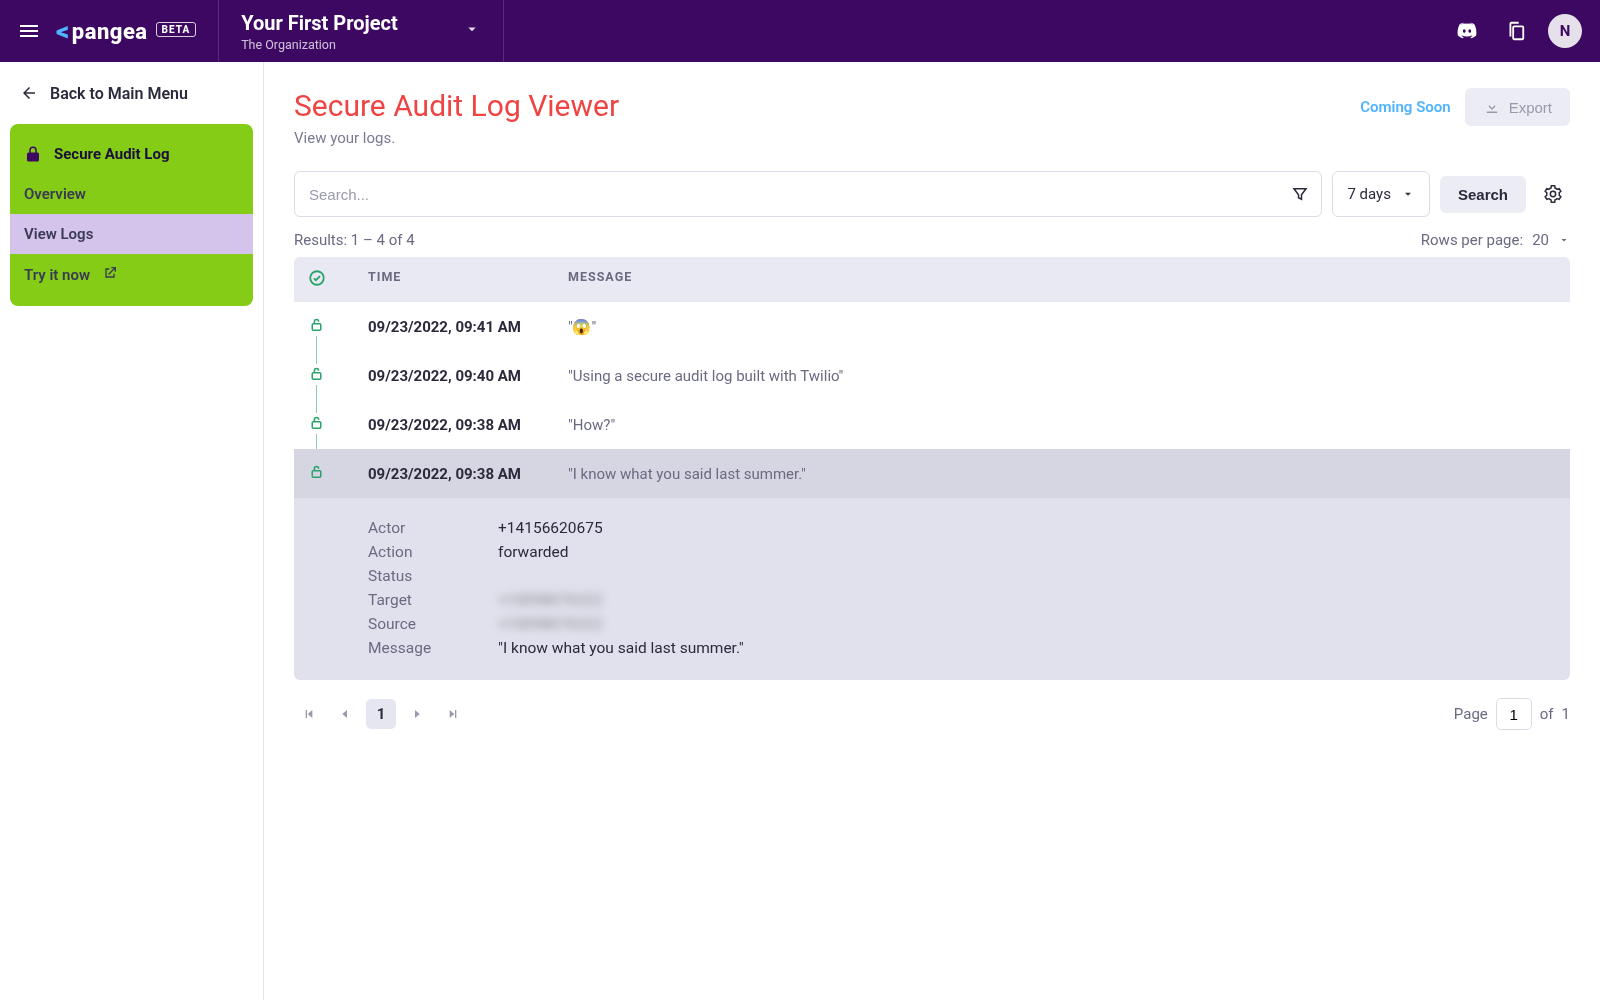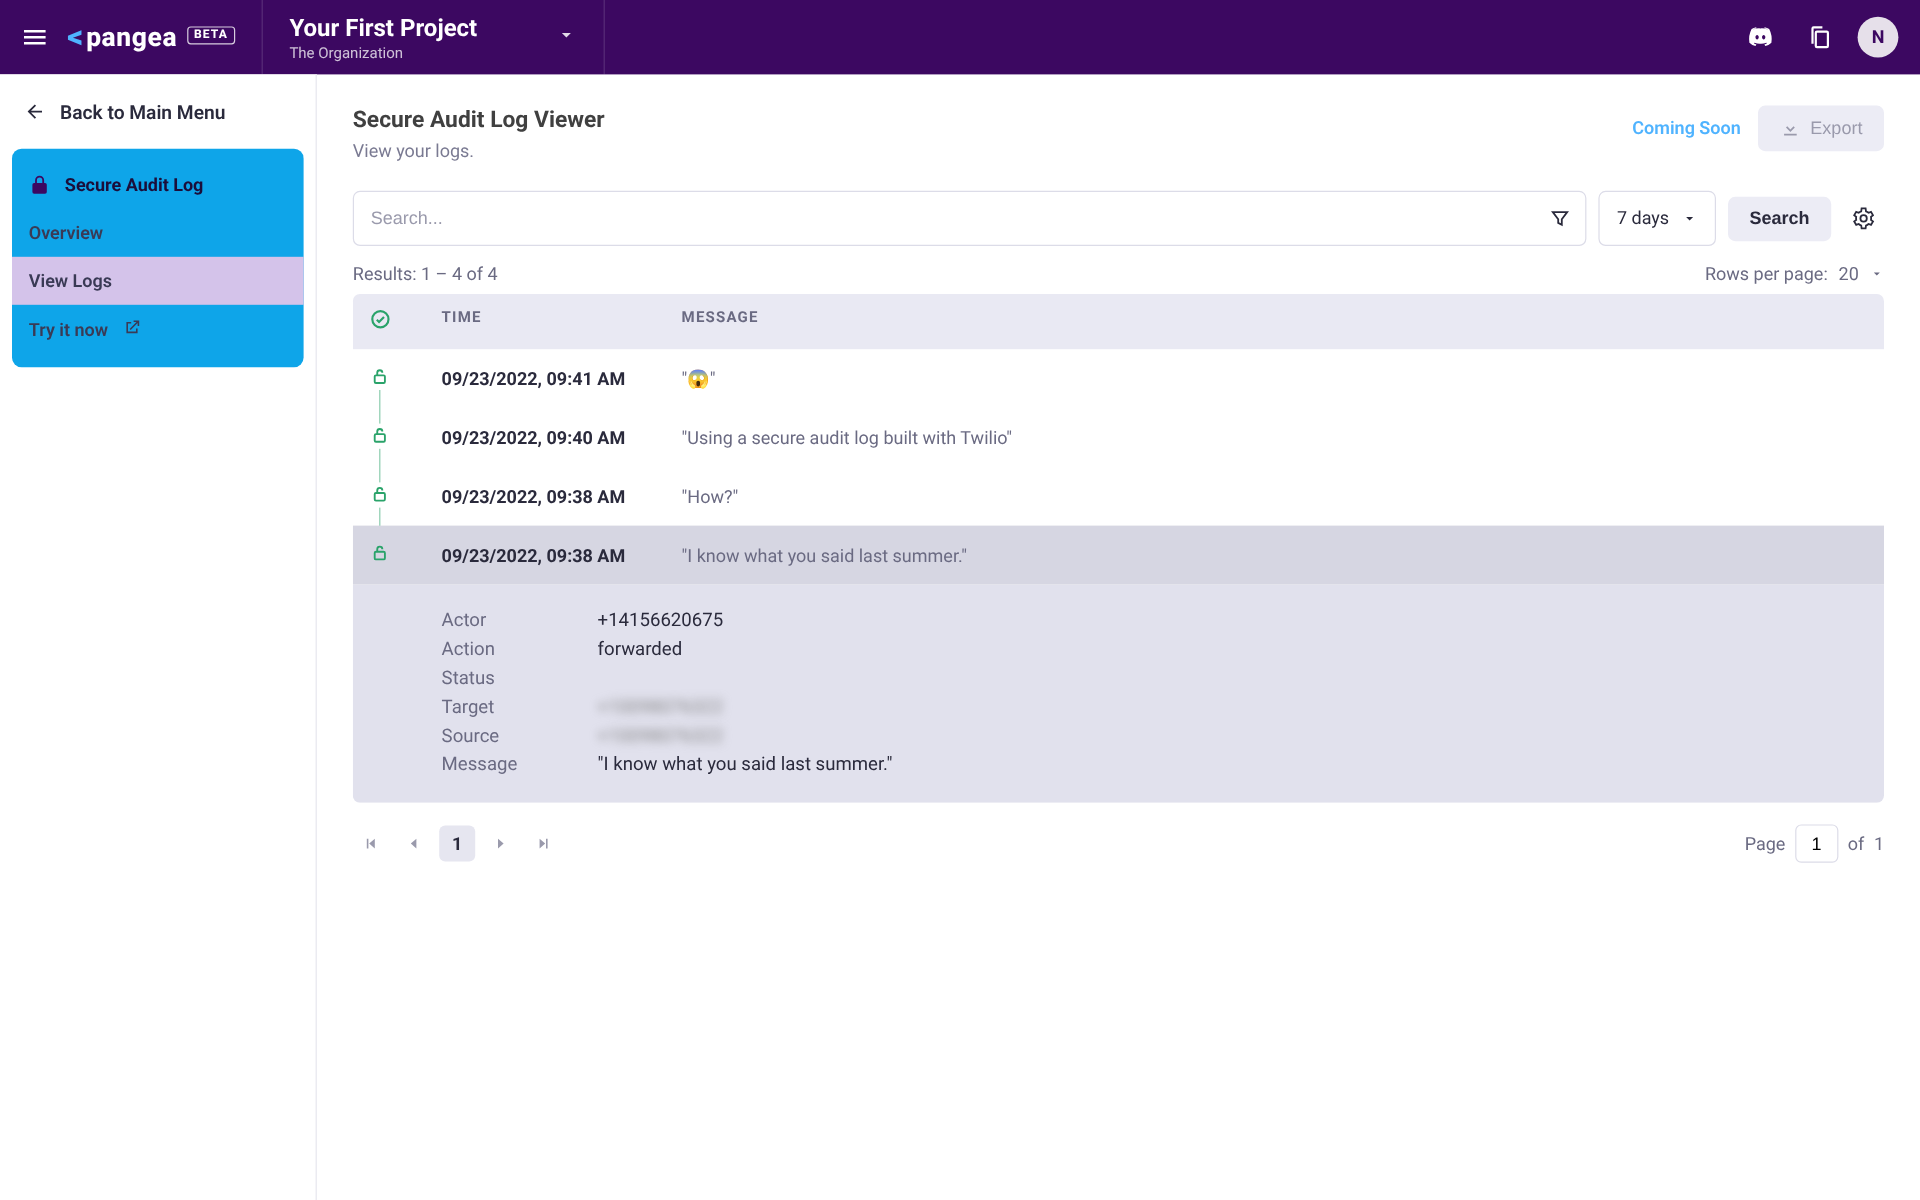--- a/index.html
+++ b/index.html
@@ -22,32 +22,32 @@
   .top-icon { width:34px;height:34px;display:flex;align-items:center;justify-content:center;margin-left:14px;cursor:pointer;border-radius:6px;}
   .top-icon svg{width:22px;height:22px;fill:#fff;}
   .avatar { width:34px;height:34px;border-radius:50%;background:#e6e0ea;color:#3c0861;font-weight:700;display:flex;align-items:center;justify-content:center;margin-left:16px;cursor:pointer;font-size:15px;}
 
   
   .body { display:flex; height: calc(100vh - 62px); }
   .sidebar { width: 264px; border-right:1px solid #e6e6ee; background:#fff; display:flex; flex-direction:column;}
   .back { display:flex; align-items:center; gap:12px; height:62px; padding:0 20px; cursor:pointer; color:#2a2a3c;}
   .back svg{width:18px;height:18px;fill:#2a2a3c;}
   .back span{font-size:16px;font-weight:600;}
-  .nav-section { background:#0ea5e9; margin:0 10px; border-radius:8px; padding:10px 0 10px 0;}
+  .nav-section { background:#84cc16; margin:0 10px; border-radius:8px; padding:10px 0 10px 0;}
   .nav-item { display:flex; align-items:center; gap:12px; padding: 11px 14px; font-size:15px; color:#2a2a3c; cursor:pointer;}
   .nav-item.header { font-weight:700; color:#1b0e3a;}
   .nav-item.header svg{width:18px;height:18px;fill:#3c0861;}
   .nav-item.sub { padding-left:14px; font-weight:600; color:#3a3a55;}
   .nav-item.active { background:#d4c3ea;}
   .nav-try { margin-top:0px;}
   .nav-try .ext svg{width:16px;height:16px;fill:#3a3a55;}
 
   .main { flex:1; padding: 26px 30px 30px 30px; overflow:auto;}
   .page-header { display:flex; align-items:flex-start; justify-content:space-between; }
-  .page-header h1 { font-size:19px; font-weight:700; color:#404040;}
+  .page-header h1 { font-size:30px; font-weight:400; color:#ef4444;}
   .page-sub { color:#7a7a92; font-size:15px; margin-top:6px;}
   .header-actions { display:flex; align-items:center; gap:14px;}
   .coming { color:#4fb3ff; font-size:15px; font-weight:600;}
   .btn { display:inline-flex; align-items:center; gap:8px; border-radius:6px; padding: 10px 18px; font-size:15px; cursor:pointer; border:none;}
   .btn.export { background:#ececf5; color:#9a9aac;}
   .btn.export svg{width:18px;height:18px;fill:#9a9aac;}
   .btn.search-btn{ background:#ececf5; color:#2a2a3c; font-weight:600;}
 
   .search-row { display:flex; gap:10px; margin-top:24px; align-items:center;}
   .search-box { flex:1; display:flex; align-items:center; border:1px solid #dcdce8; border-radius:6px; height:46px;}

